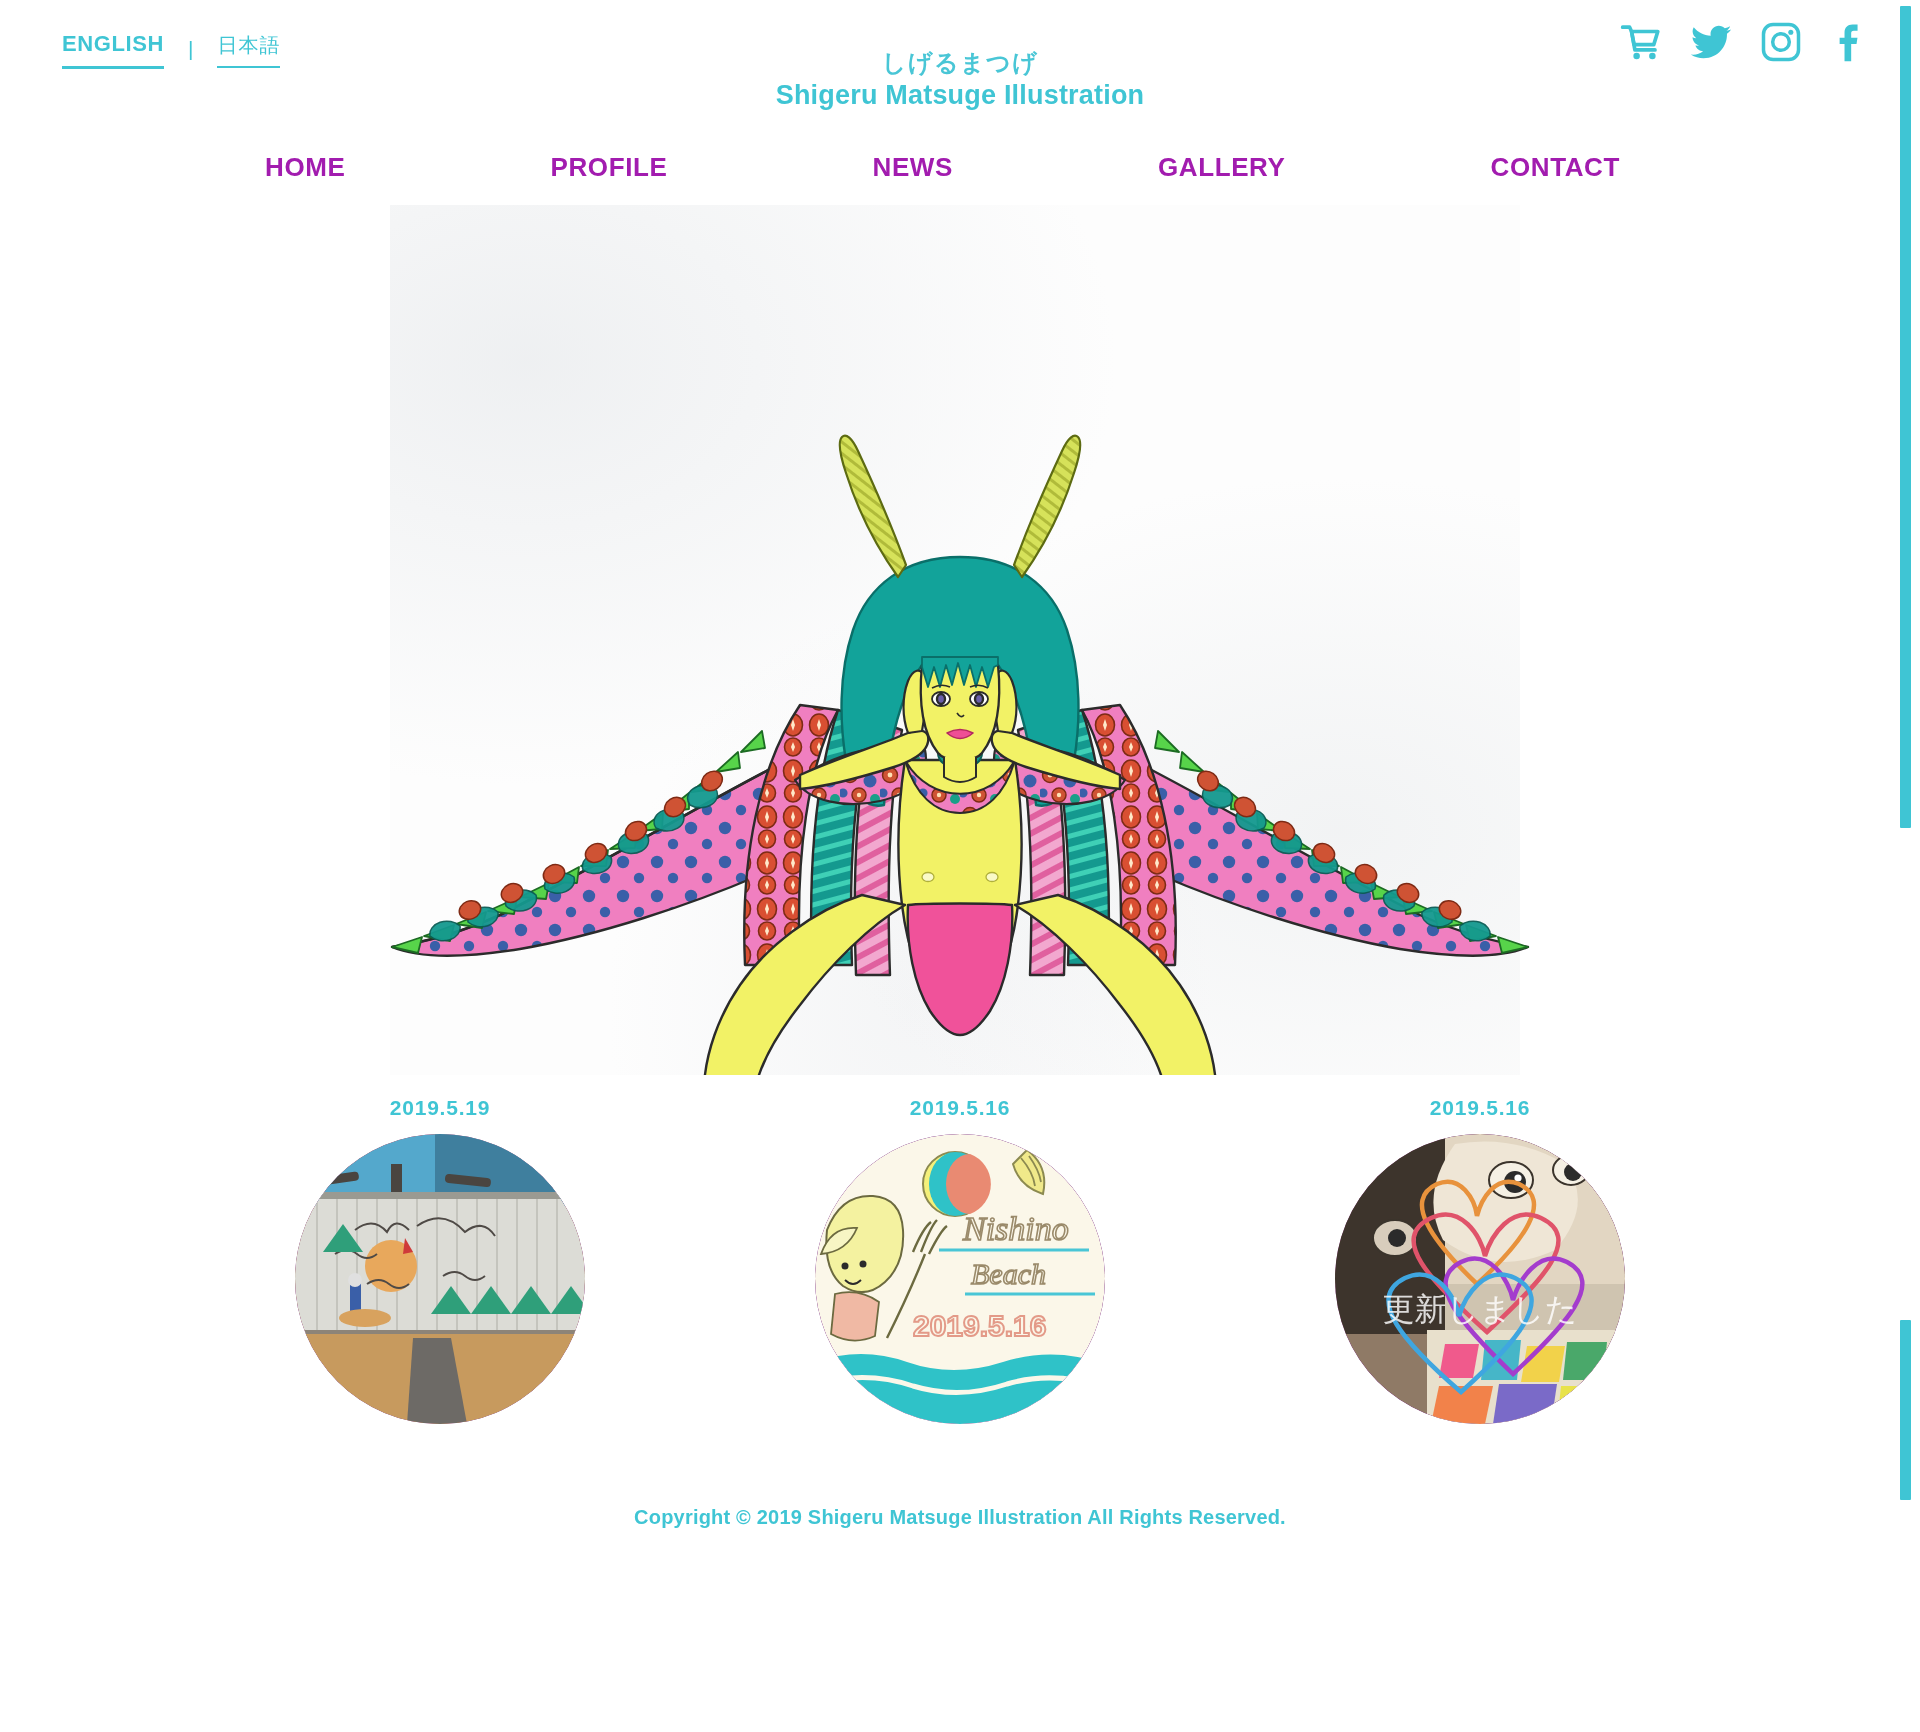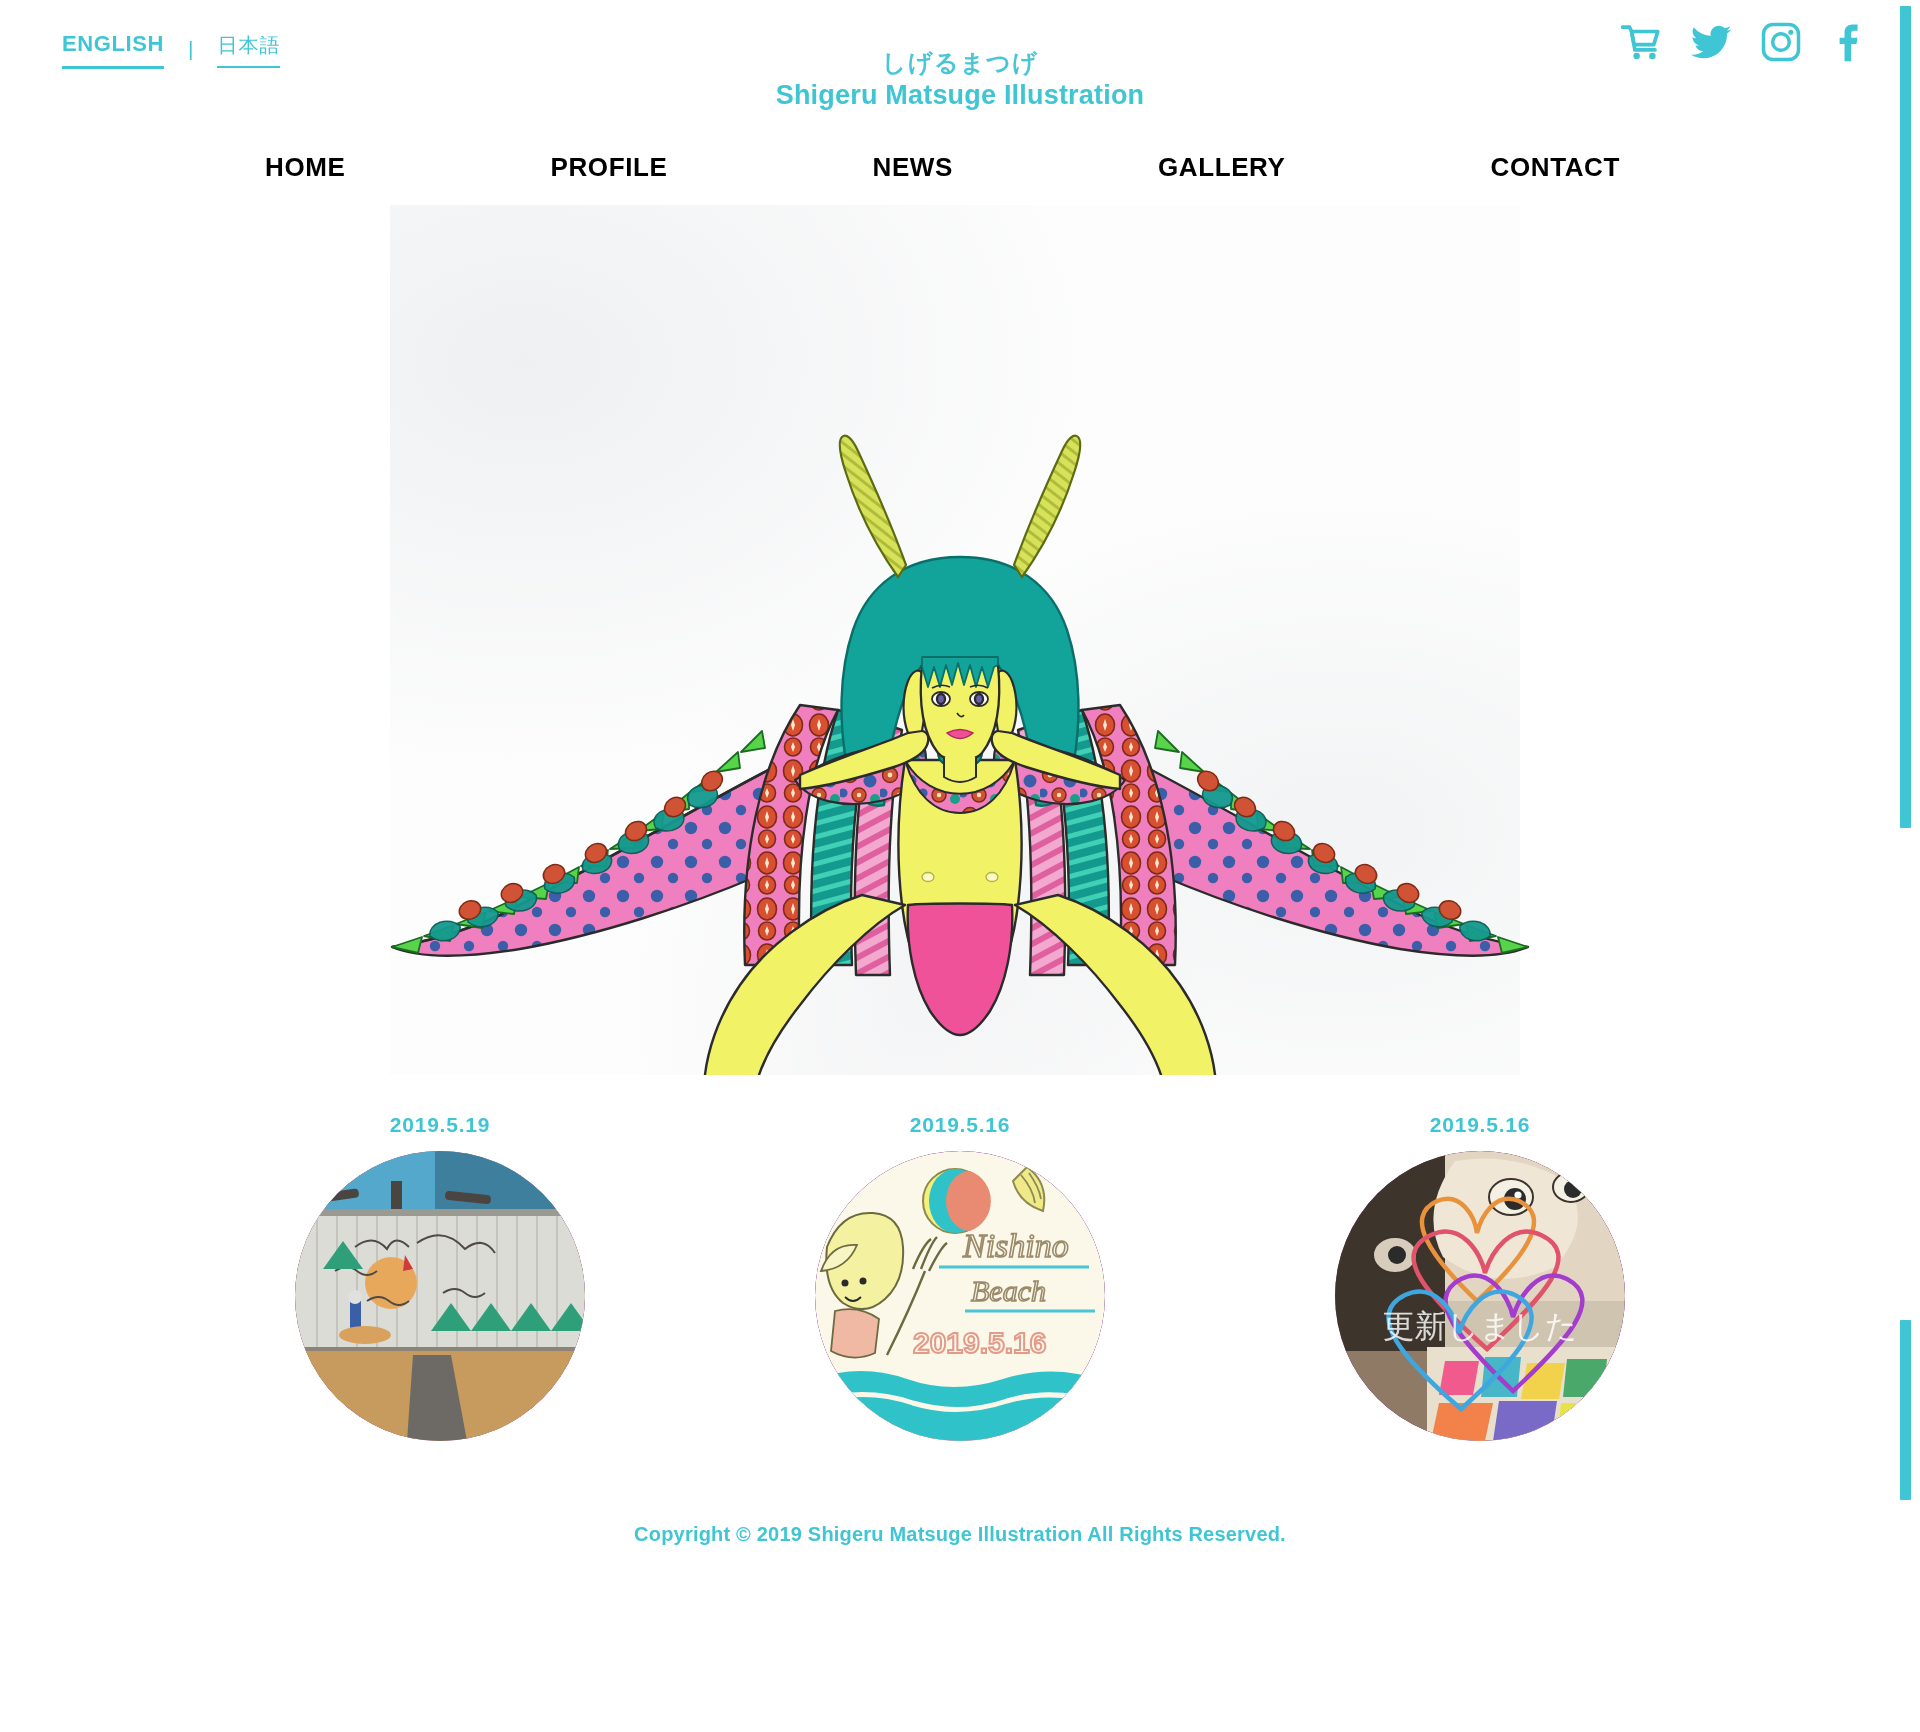--- a/index.html
+++ b/index.html
@@ -104,21 +104,21 @@
     display: flex;
     justify-content: space-between;
     width: 1430px;
     margin: 22px auto 0 auto;
     padding: 0 55px 0 20px;
   }
   .nav-item {
     font-size: 26px;
     font-weight: bold;
     letter-spacing: 0.6px;
-    color: #000000;
+    color: #a21caf;
     text-decoration: none;
     cursor: pointer;
     white-space: nowrap;
   }
 
   
   .hero {
     position: relative;
     width: 1920px;
     height: 870px;
@@ -143,21 +143,21 @@
     left: 0; top: 0;
     width: 1920px;
     height: 870px;
   }
 
   
   .news-row {
     display: flex;
     justify-content: center;
     gap: 230px;
-    margin-top: 38px;
+    margin-top: 21px;
   }
   .news-item {
     width: 290px;
     text-align: center;
     cursor: pointer;
   }
   .news-date {
     font-size: 21px;
     font-weight: bold;
     letter-spacing: 0.8px;

